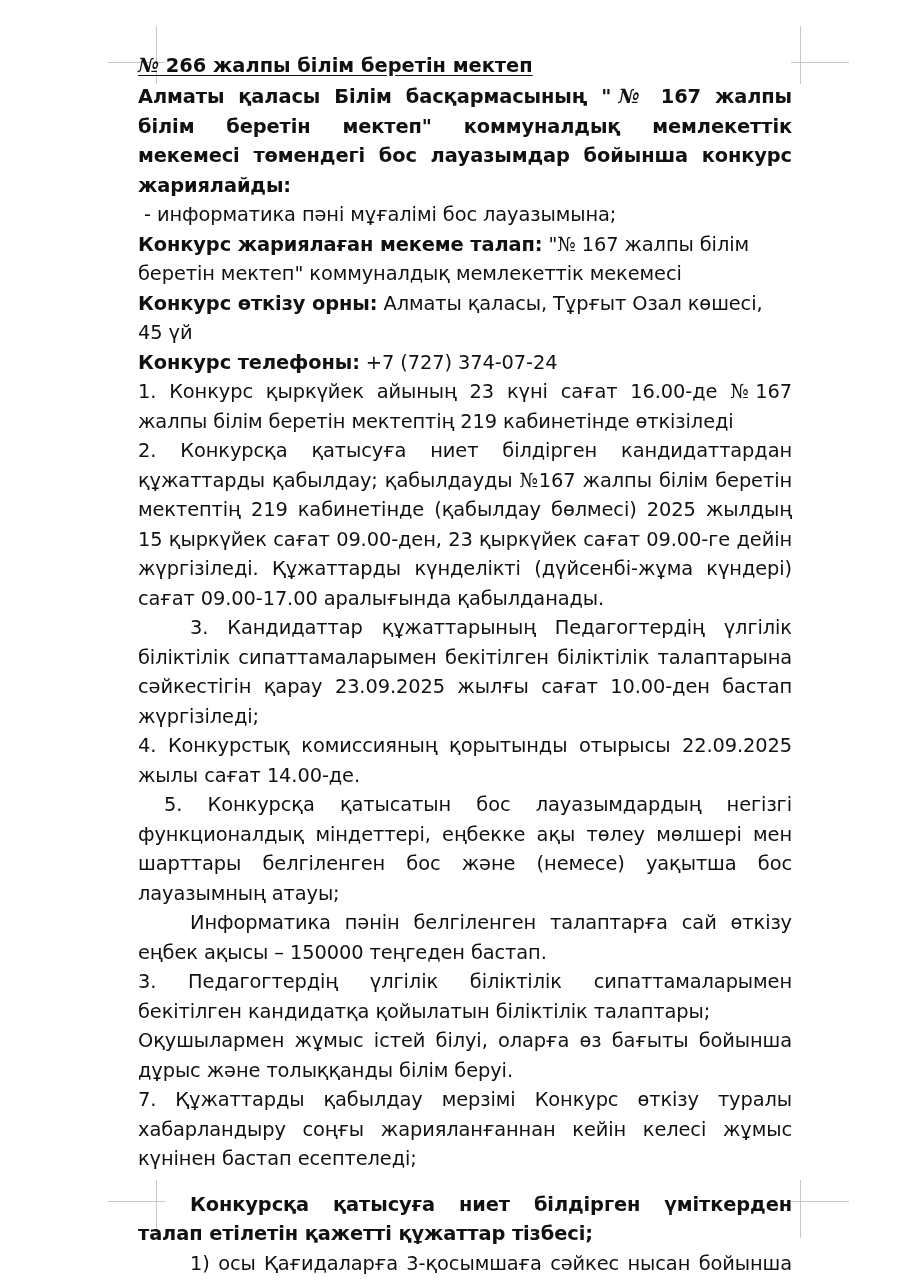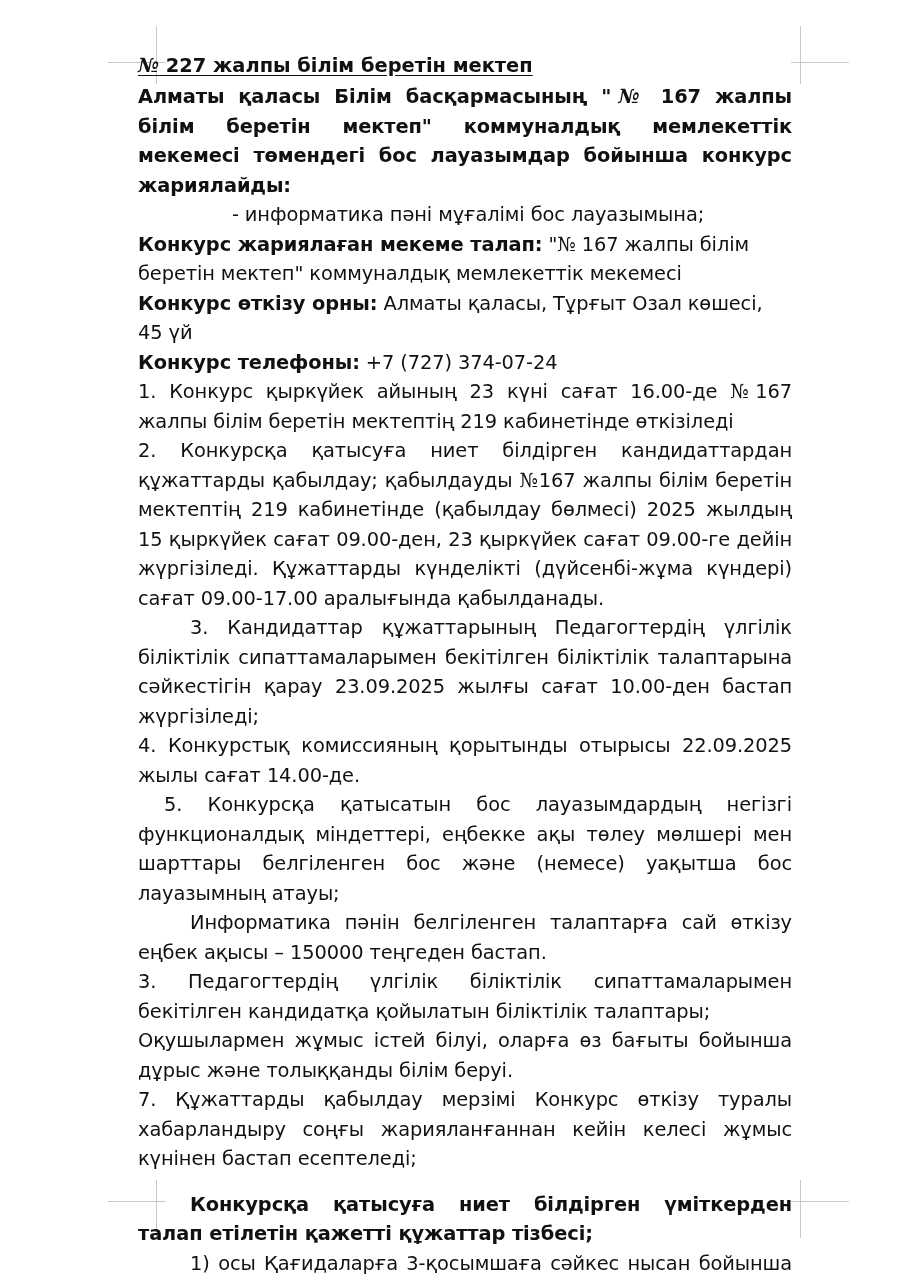--- a/index.html
+++ b/index.html
@@ -94,21 +94,21 @@
   }
   .serif-num-b {
     font-family: "DejaVu Serif", "Liberation Serif", serif;
     font-weight: 700;
     font-style: italic;
   }
 
   .p-bold   { font-weight: 700; }
   .p-indent { text-indent: 26px; }
   .p-indent-lg { text-indent: 52px; }
-  .p-dash   { text-indent: 6px; text-align: center; }
+  .p-dash   { text-indent: 6px; text-align: left; }
   .p-left   { text-align: left; }
   .spacer-md { height: 16px; }
 </style>
 </head>
 <body>
 
 <div id="page">
 
   <div class="crop crop-tl">
     <span class="h"></span>
@@ -124,21 +124,21 @@
   </div>
   <div class="crop crop-br">
     <span class="h"></span>
       <span class="v"></span>
   </div>
 
   <div id="content">
 
     <div>
       <span class="title-line">
-        <span class="numsign">№</span><span> 227 жалпы білім беретін мектеп</span>
+        <span class="numsign">№</span><span> 266 жалпы білім беретін мектеп</span>
       </span>
     </div>
 
     <p class="para p-bold"><span>Алматы қаласы Білім басқармасының "</span><span class="serif-num-b">№</span><span> 167 жалпы білім беретін мектеп" коммуналдық мемлекеттік мекемесі төмендегі бос лауазымдар бойынша конкурс жариялайды:</span></p>
 
     <p class="para p-dash">- информатика пәні мұғалімі бос лауазымына;</p>
 
     <p class="para p-left"><span class="b">Конкурс жариялаған мекеме талап:</span><span> "</span><span class="serif-num">№</span><span> 167 жалпы білім беретін мектеп" коммуналдық мемлекеттік мекемесі</span></p>
 
     <p class="para p-left"><span class="b">Конкурс өткізу орны:</span><span> Алматы қаласы, Тұрғыт Озал көшесі, 45 үй</span></p>

